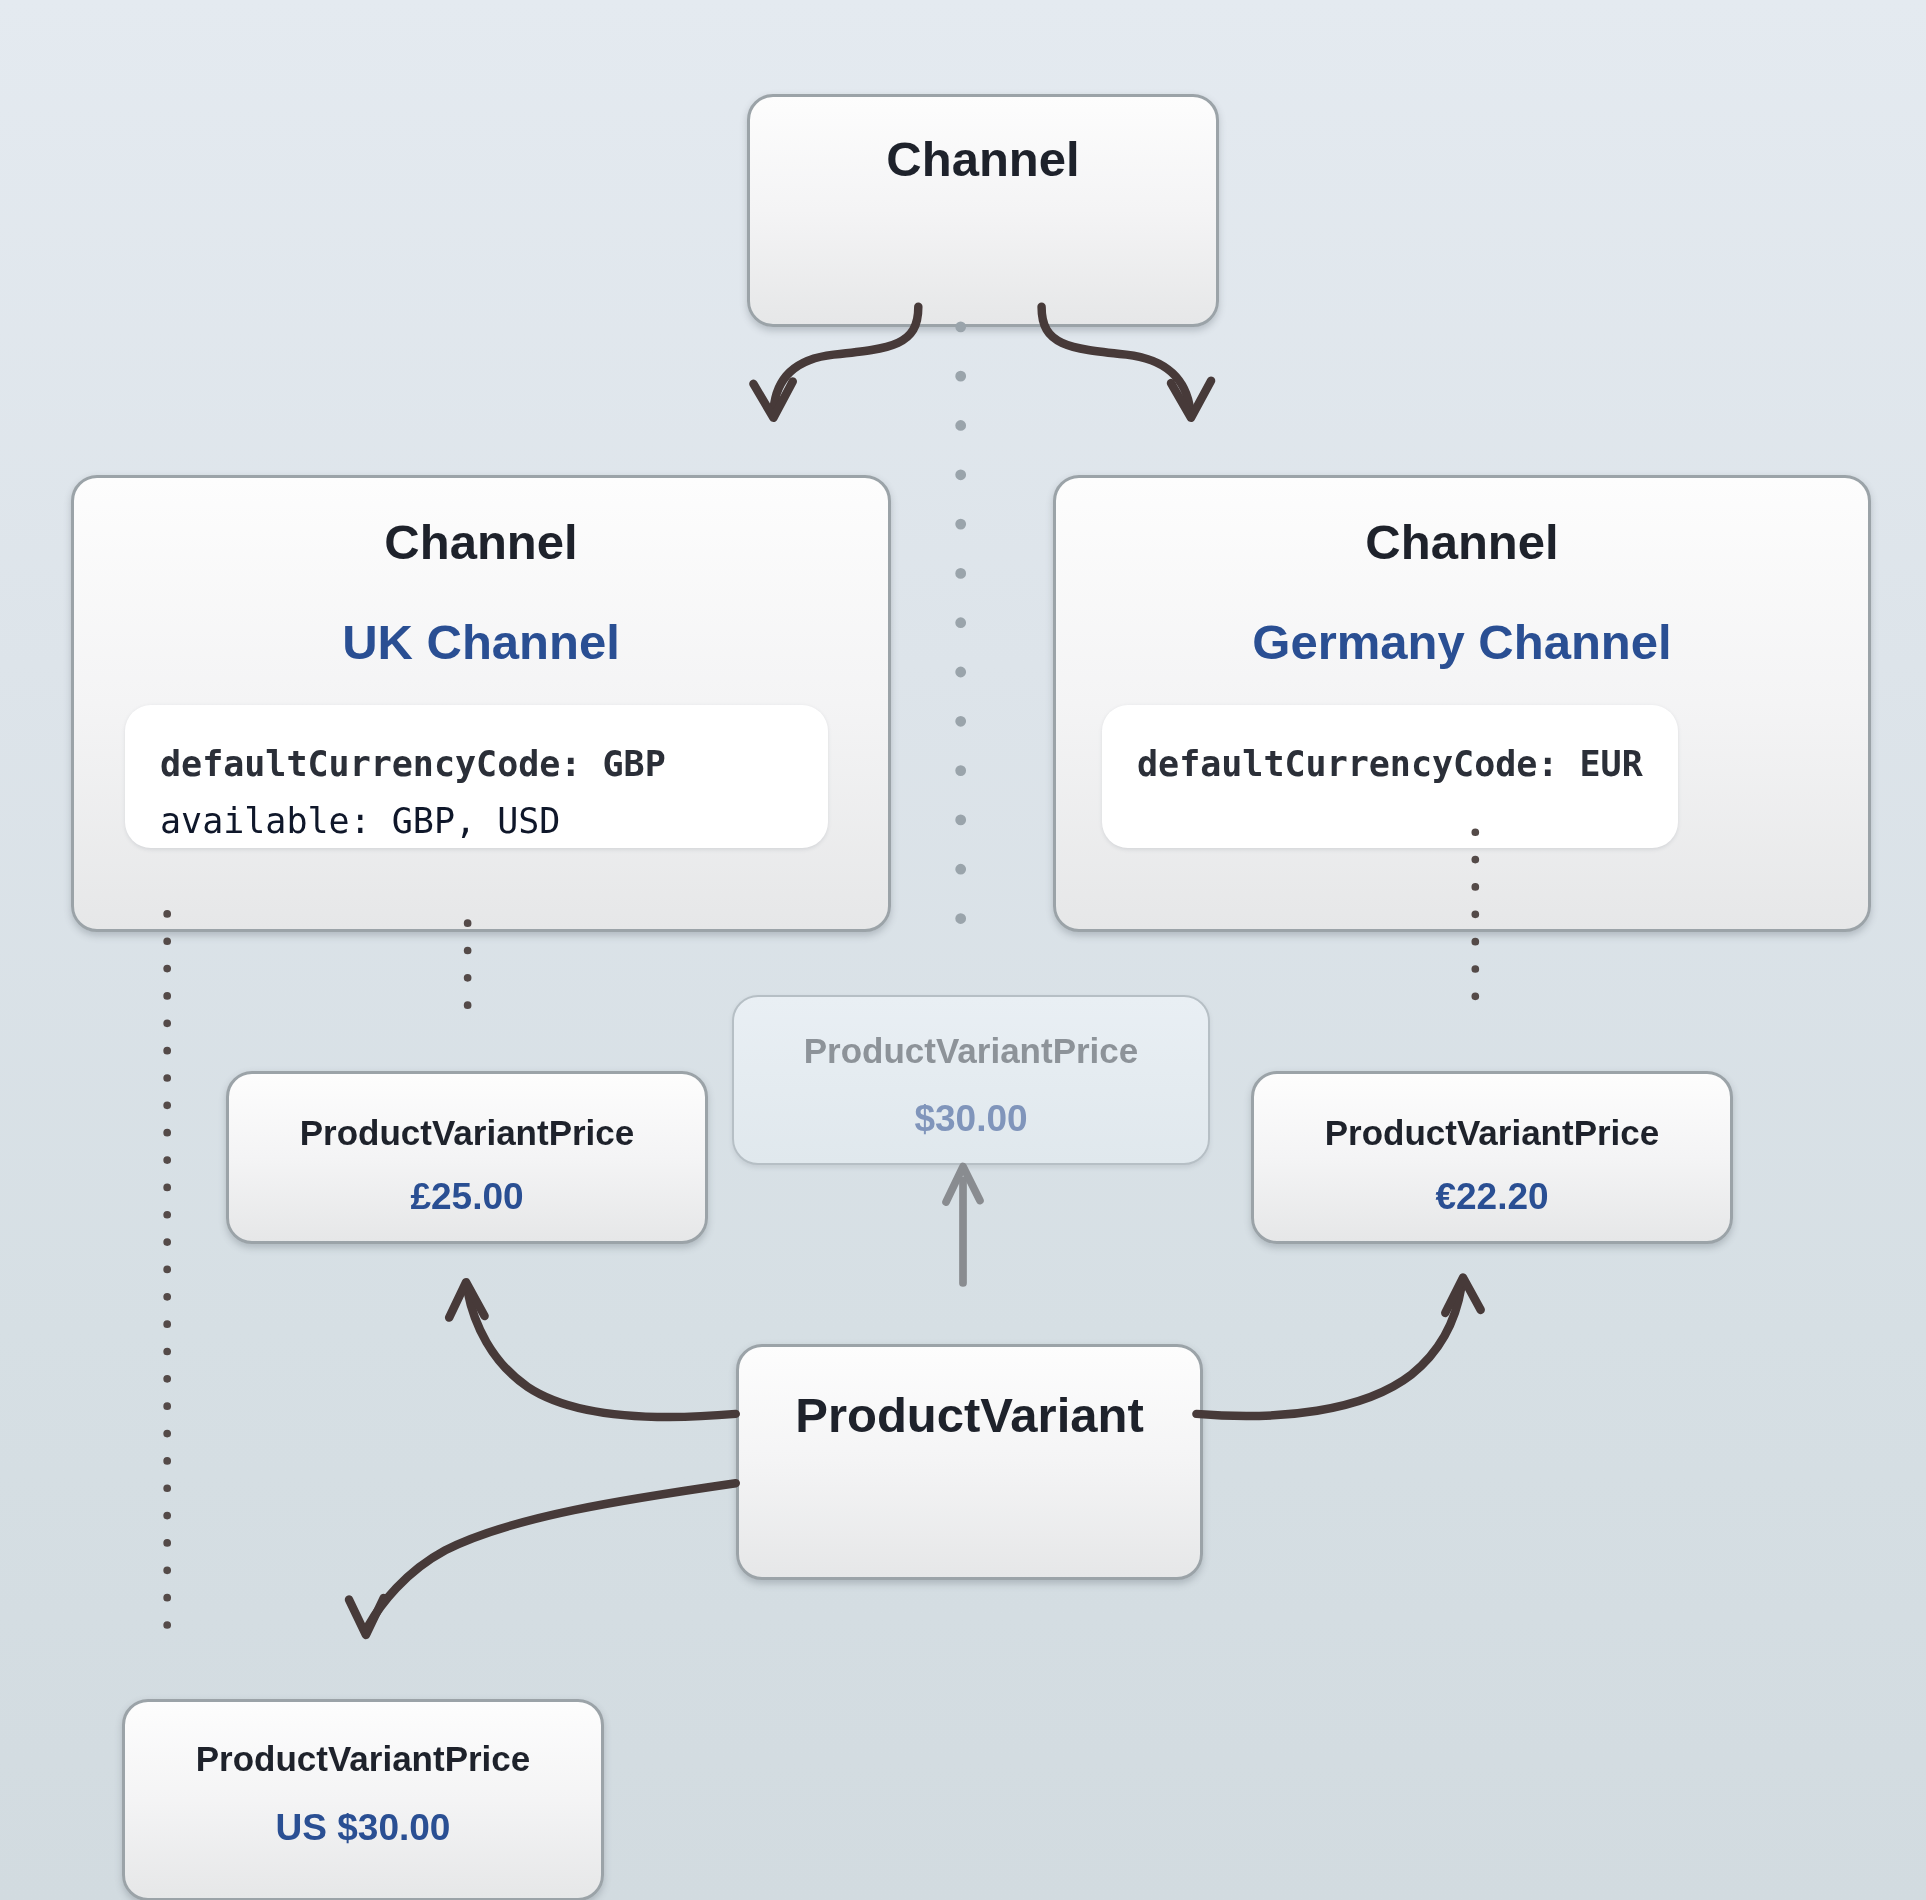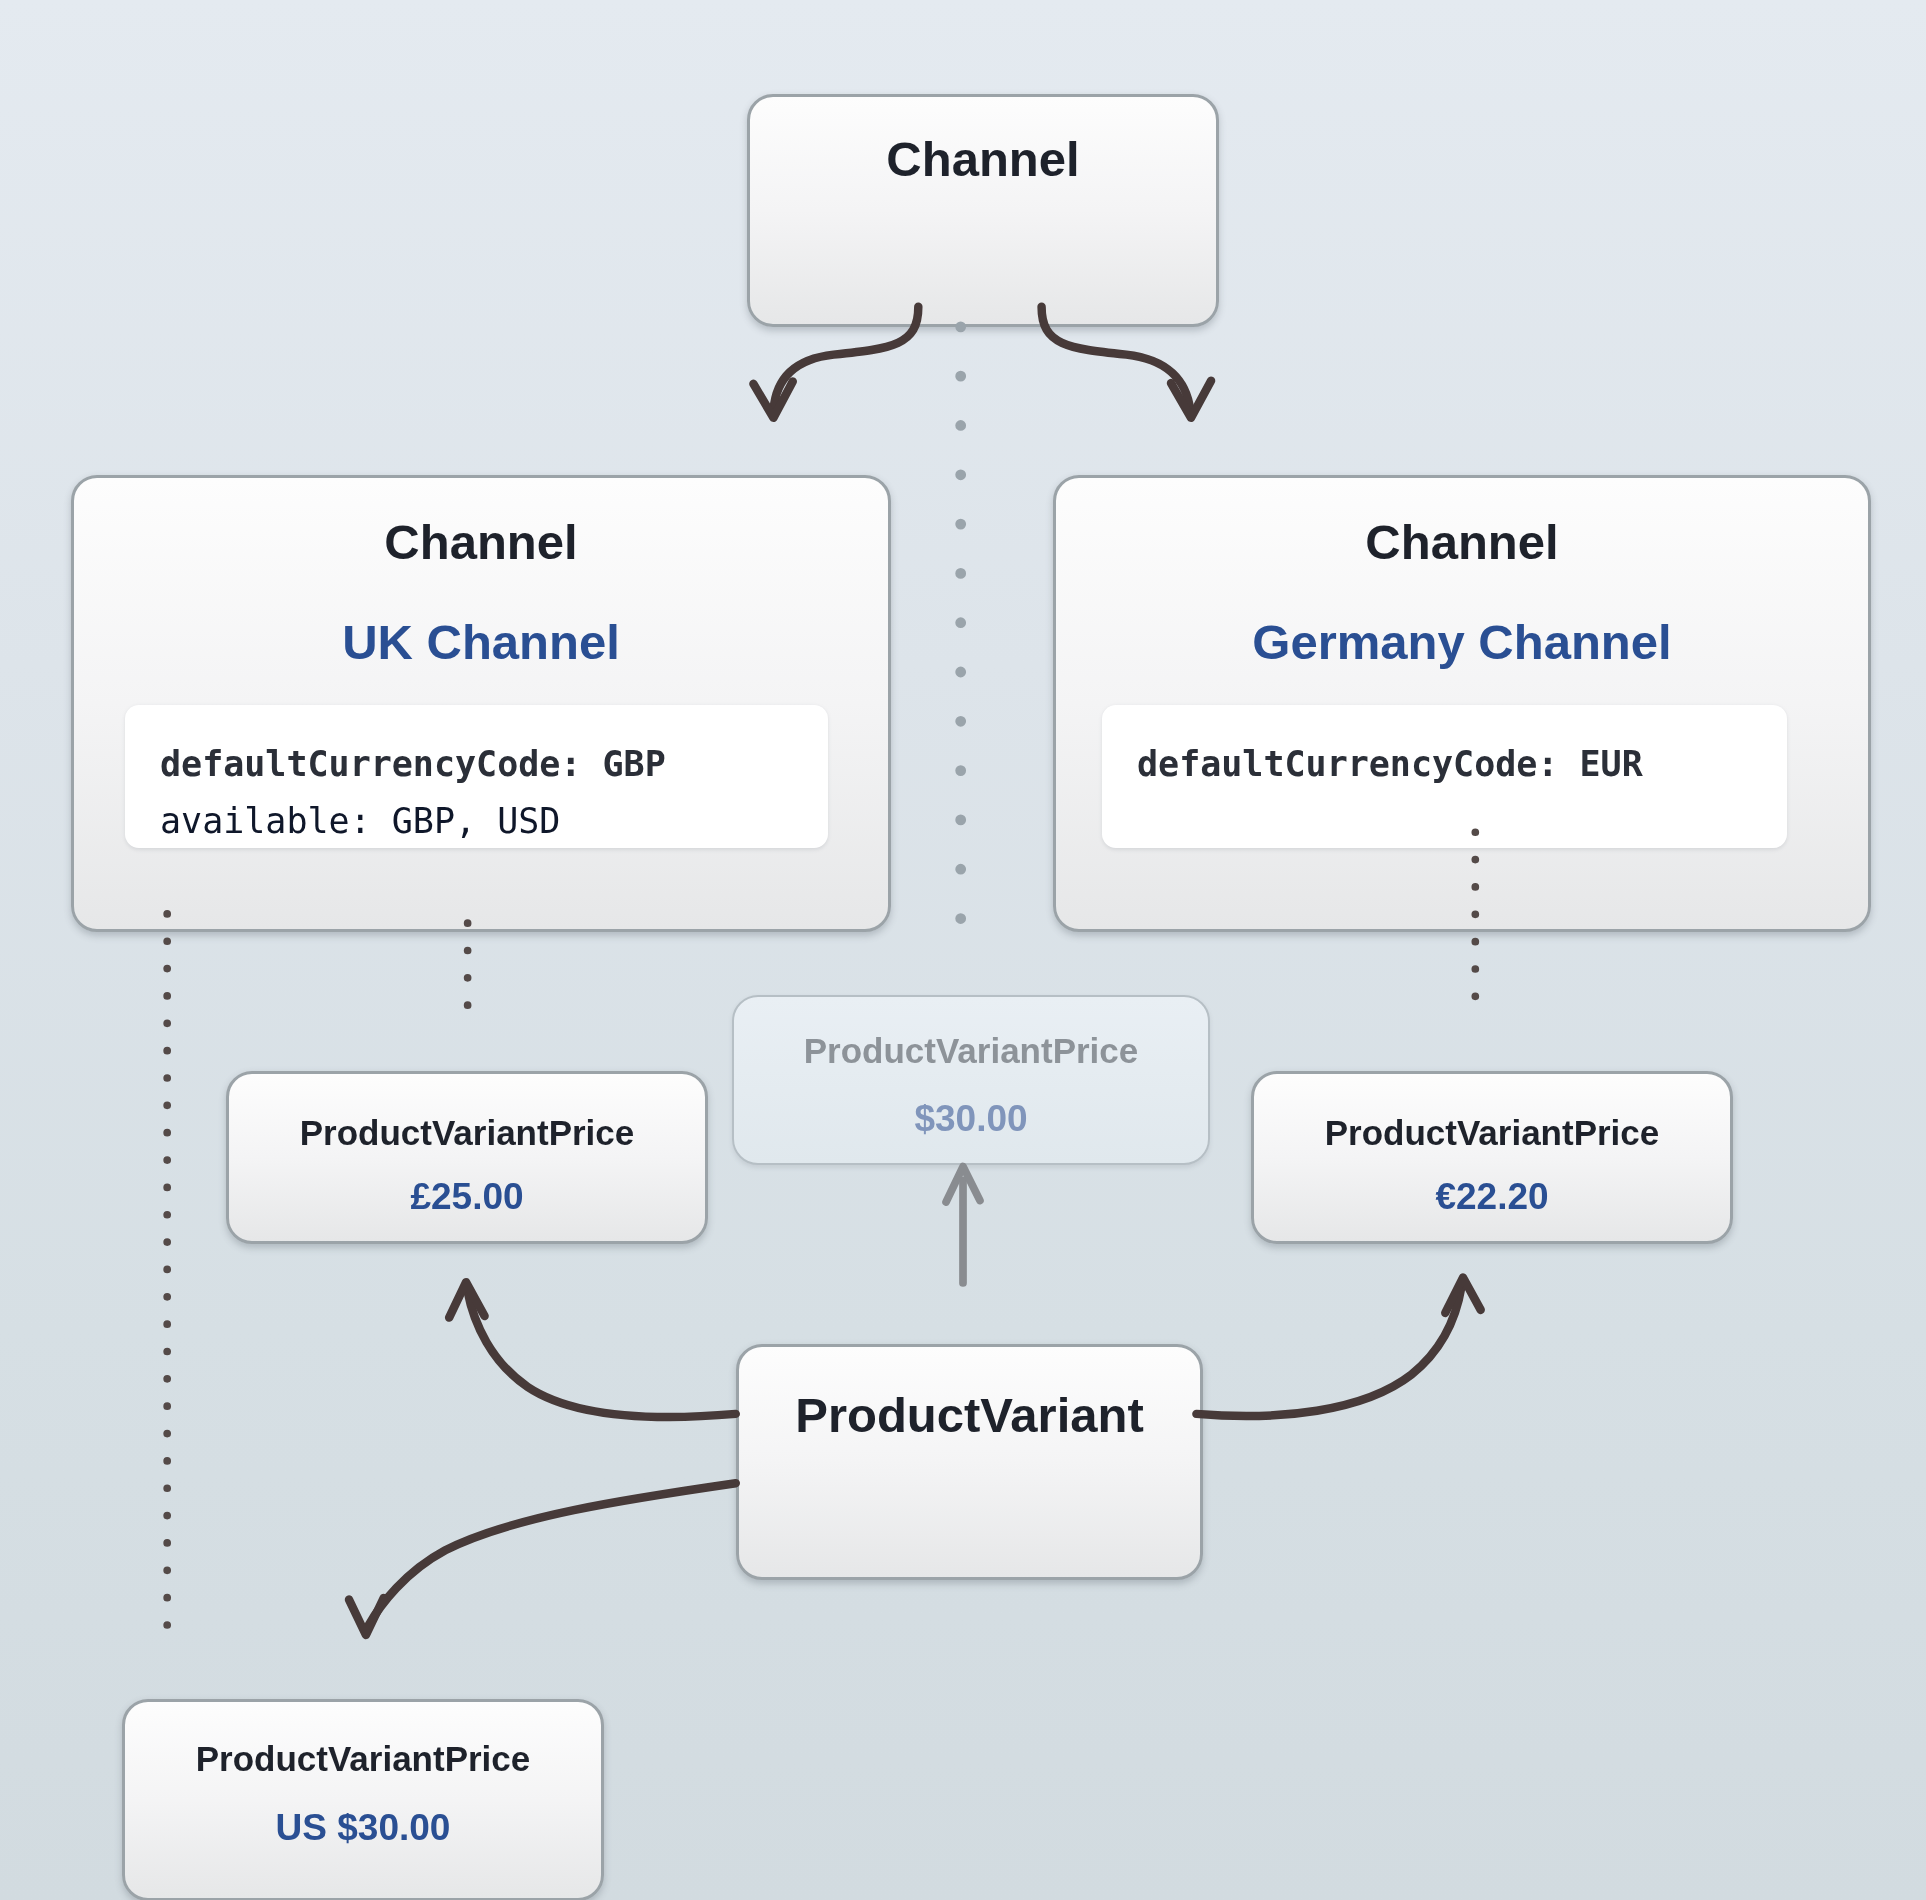--- a/index.html
+++ b/index.html
@@ -36,21 +36,21 @@
   .entity-md{font-size:35px;color:#1e222b;}
   .name-lg{font-size:49px;color:#2a4f93;}
   .name-pv{font-size:49px;color:#2a4f93;}
   .entity-pv{font-size:49px;color:#1e222b;}
   .value-md{font-size:37px;color:#2a4f93;}
   .entity-faded{font-size:35px;color:#8d9399;}
   .value-faded{font-size:37px;color:#8095bb;}
   .codebox{
     position:absolute;
     background:#ffffff;
-    border-radius:14px;
+    border-radius:26px;
     box-shadow:0 1.5px 3.9px rgba(120,130,140,.18);
   }
   .codeline{
     position:absolute;left:35px;right:15.4px;
     transform:translateY(-50%);
     font-family:"DejaVu Sans Mono","Liberation Mono",monospace;
     font-size:35px;
     white-space:nowrap;
     text-align:left;
   }
@@ -112,21 +112,21 @@
     <div class="tline name-lg" style="top:164px">UK Channel</div>
     <div class="codebox" style="left:51px;top:227px;width:703px;height:143px">
       <div class="codeline code-dark" style="top:59px">defaultCurrencyCode: GBP</div>
       <div class="codeline code-gray" style="top:116px">available: GBP, USD</div>
     </div>
   </div>
 
   <div class="node" style="left:1053px;top:433px;width:812px;height:451px">
     <div class="tline entity-lg" style="top:64px">Channel</div>
     <div class="tline name-lg" style="top:164px">Germany Channel</div>
-    <div class="codebox" style="left:46px;top:227px;width:685px;height:143px">
+    <div class="codebox" style="left:46px;top:227px;width:576px;height:143px">
       <div class="codeline code-dark" style="top:59px">defaultCurrencyCode: EUR</div>
     </div>
   </div>
 
   <div class="node faded" style="left:732px;top:953px;width:474px;height:166px">
     <div class="tline entity-faded" style="top:54px">ProductVariantPrice</div>
     <div class="tline value-faded" style="top:122px">$30.00</div>
   </div>
 
   <div class="node" style="left:226px;top:1029px;width:476px;height:167px">

